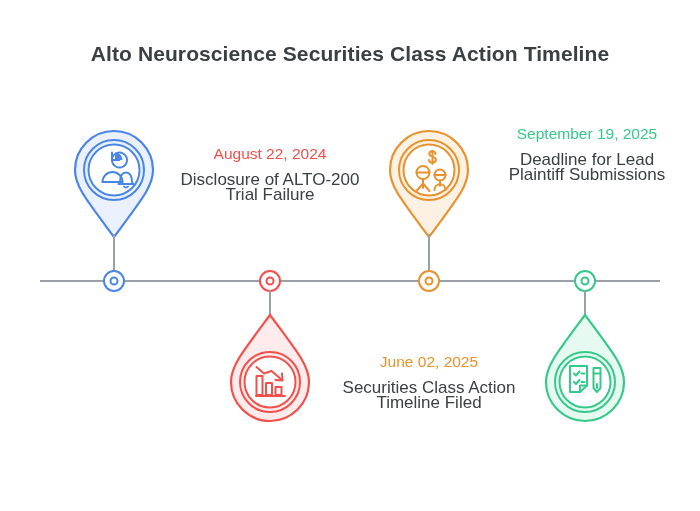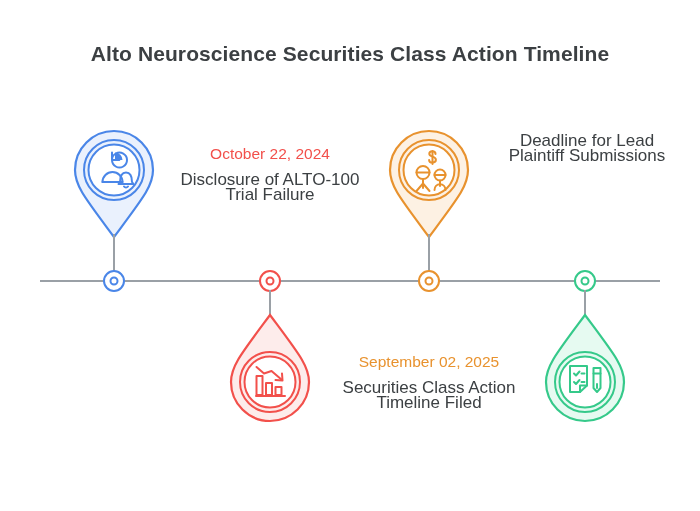--- a/index.html
+++ b/index.html
@@ -119,22 +119,22 @@
         <path d="M53 58.5 A2.5 2.5 0 0 0 57 58.5"></path>
       </g>
     </svg>
   </div>
   <div class="stem" style="left:113px; top:234px; height:42px;"></div>
   <div class="node" style="left:103px; border-color:#4a86e8;">
     <div class="node-inner" style="border-color:#4a86e8;"></div>
   </div>
 
   <div class="eventtext" style="left:180px; top:144px;">
-    <div class="date" style="color:#f2504b;">October 22, 2024</div>
-    <div class="desc">Disclosure of ALTO-100 Trial Failure</div>
+    <div class="date" style="color:#f2504b;">August 22, 2024</div>
+    <div class="desc">Disclosure of ALTO-200 Trial Failure</div>
   </div>
   <div class="node" style="left:259px; border-color:#f2504b;">
     <div class="node-inner" style="border-color:#f2504b;"></div>
   </div>
   <div class="stem" style="left:269px; top:290px; height:32px;"></div>
   <div class="pin" style="left:227px; top:312px;">
     <svg width="86" height="112" viewBox="0 0 86 112">
       <g transform="translate(86,112) rotate(180)">
         <path d="M43 3 C21.5 3 4 20.5 4 42 C4 58 14 70 43 109 C72 70 82 58 82 42 C82 20.5 64.5 3 43 3 Z" fill="#fdeceb" stroke="#f2504b" stroke-width="2.2"></path>
         <circle cx="43" cy="42" r="30" fill="none" stroke="#f2504b" stroke-width="2"></circle>
@@ -168,25 +168,26 @@
         <path d="M54 52.5 L54 58"></path>
         <path d="M48.5 62 C48.5 58.5 50.8 56.3 54 56.3 C57.2 56.3 59.5 58.5 59.5 62"></path>
       </g>
     </svg>
   </div>
   <div class="stem" style="left:428px; top:234px; height:42px;"></div>
   <div class="node" style="left:418px; border-color:#e8922e;">
     <div class="node-inner" style="border-color:#e8922e;"></div>
   </div>
   <div class="eventtext" style="left:339px; top:352px;">
-    <div class="date" style="color:#e8922e;">September 02, 2025</div>
+    <div class="date" style="color:#e8922e;">June 02, 2025</div>
     <div class="desc">Securities Class Action Timeline Filed</div>
   </div>
 
   <div class="eventtext" style="left:497px; top:124px;">
+    <div class="date" style="color:#35c98a;">September 19, 2025</div>
     <div class="desc">Deadline for Lead Plaintiff Submissions</div>
   </div>
   <div class="node" style="left:574px; border-color:#35c98a;">
     <div class="node-inner" style="border-color:#35c98a;"></div>
   </div>
   <div class="stem" style="left:584px; top:290px; height:32px;"></div>
   <div class="pin" style="left:542px; top:312px;">
     <svg width="86" height="112" viewBox="0 0 86 112">
       <g transform="translate(86,112) rotate(180)">
         <path d="M43 3 C21.5 3 4 20.5 4 42 C4 58 14 70 43 109 C72 70 82 58 82 42 C82 20.5 64.5 3 43 3 Z" fill="#e6faf1" stroke="#35c98a" stroke-width="2.2"></path>

